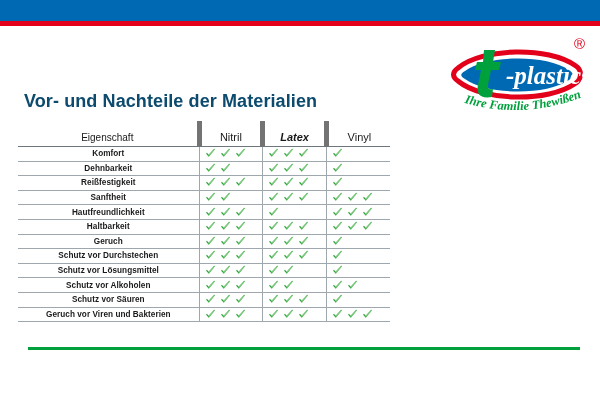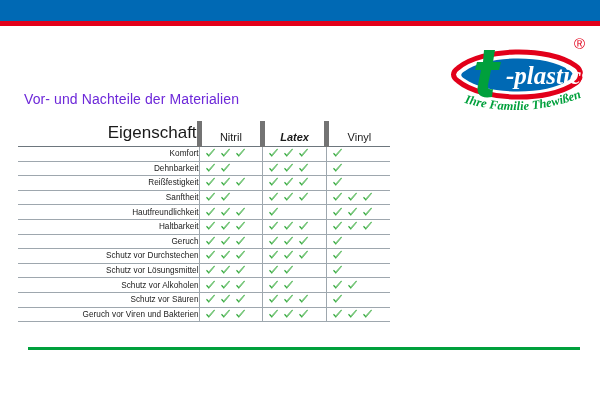--- a/index.html
+++ b/index.html
@@ -34,23 +34,23 @@
     position: absolute;
     left: 448px; top: 32px;
     width: 146px; height: 84px;
   }
   .logo svg { display: block; }
 
   
   .page-title {
     position: absolute;
     left: 24px; top: 91px;
-    font-size: 14px;
-    font-weight: normal;
-    color: #6d28d9;
+    font-size: 18px;
+    font-weight: bold;
+    color: #0c4a6e;
     letter-spacing: .1px;
     white-space: nowrap;
   }
 
   
   .table-wrap {
     position: absolute;
     left: 18px; top: 121px;
     width: 372px;
   }
@@ -68,40 +68,41 @@
     color: #1a1a1a;
   }
   table.matrix thead th {
     border-bottom: 1px solid #6d767d;
     height: 22px;
     vertical-align: bottom;
     padding-bottom: 3px;
     font-weight: normal;
   }
   th.h-prop {
-    text-align: right;
-    font-size: 17px;
+    text-align: center;
+    font-size: 10px;
     padding-left: 2px;
   }
   th.h-mat {
     text-align: center;
     font-size: 11px;
     border-left: 5px solid #737373;
   }
   th.h-mat.is-bold { font-weight: bold; font-style: italic; }
 
   table.matrix tbody td {
     height: 13.6px;
   }
   td.prop {
     font-size: 8.2px;
-    text-align: right;
+    text-align: center;
     padding-left: 2px;
     white-space: nowrap;
     letter-spacing: .05px;
+    font-weight: bold;
   }
   td.marks {
     border-left: 1px solid #9ea7ae;
     text-align: center;
     vertical-align: middle;
   }
   .mark-row {
     display: flex;
     justify-content: flex-start;
     align-items: center;

